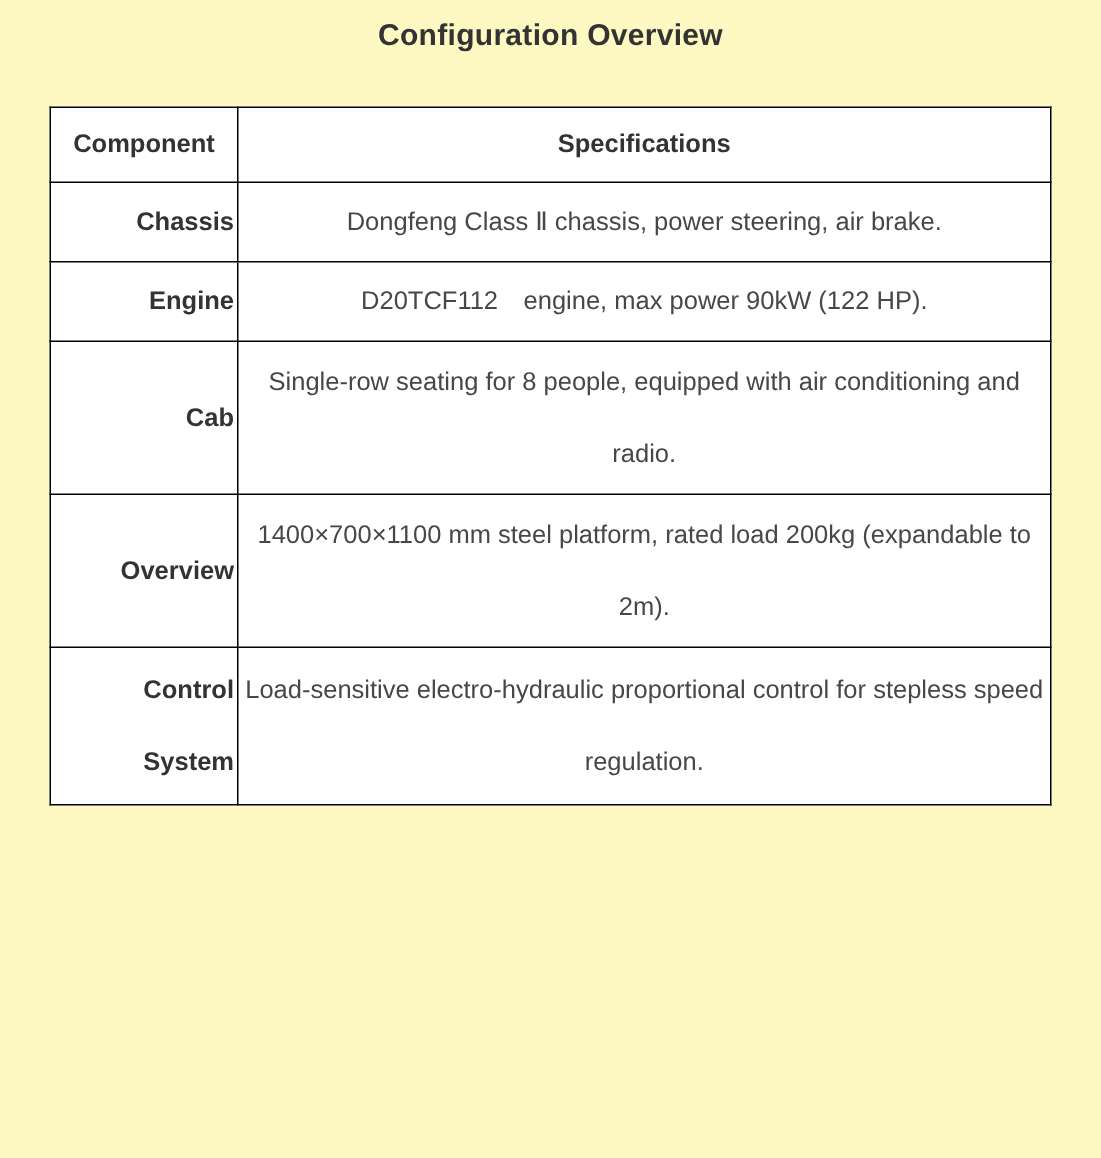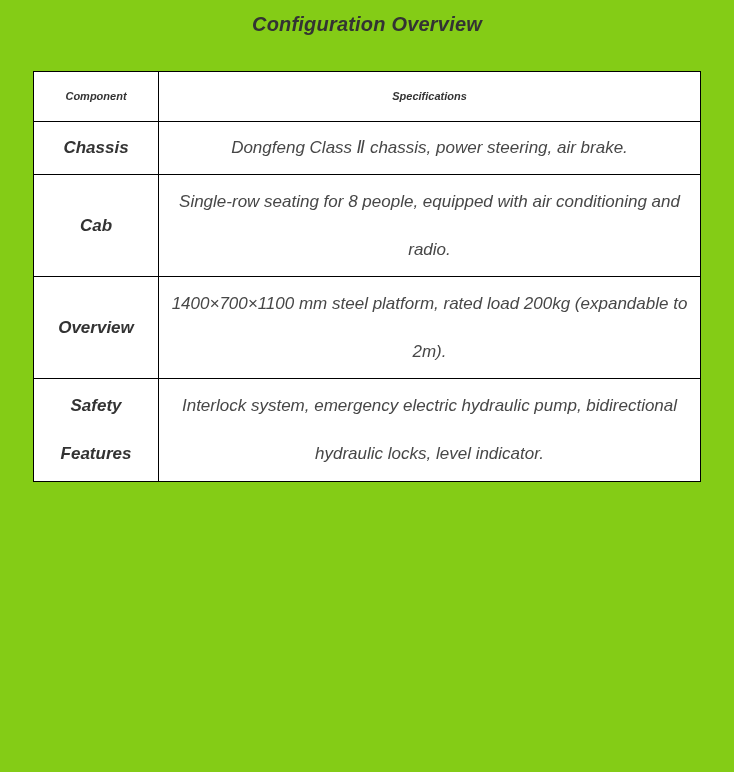--- a/index.html
+++ b/index.html
@@ -5,23 +5,22 @@
   html, body {
     margin: 0;
     padding: 0;
     background: #ffffff;
     width: 734px;
     font-family: "Liberation Sans", "DejaVu Sans", sans-serif;
   }
   .page {
     width: 734px;
     height: 772px;
-    background: #84cc16;
+    background: #fef9c3;
     overflow: hidden;
-    font-style: italic;
   }
   .page-title {
     margin: 13px 0 0 0;
     text-align: center;
     font-size: 20px;
     font-weight: 700;
     color: #333333;
     letter-spacing: 0.2px;
   }
   table.config-table {
@@ -36,33 +35,34 @@
     border: 1px solid #000000;
     text-align: center;
     vertical-align: middle;
     padding: 0 2px;
     overflow: hidden;
   }
   .config-table col.col-component { width: 125px; }
   .config-table col.col-spec { width: 542px; }
   .config-table thead tr { height: 50px; }
   .config-table th {
-    font-size: 11px;
+    font-size: 17px;
     font-weight: 700;
     color: #333333;
     line-height: 1.2;
   }
   .config-table td {
     font-size: 17px;
     color: #474747;
     line-height: 48px;
   }
   .config-table td.comp-cell {
     font-weight: 700;
     color: #333333;
+    text-align: right;
   }
   
   .config-table tbody tr.r-single { height: 53px; }
   .config-table tbody tr.r-double { height: 102px; }
   .config-table tbody tr.r-double-b { height: 103px; }
   .config-table tbody tr.r-double-c { height: 105px; }
 </style>
 </head>
 <body>
 
@@ -79,28 +79,32 @@
       <tr>
         <th>Component</th>
         <th>Specifications</th>
       </tr>
     </thead>
     <tbody>
       <tr class="r-single">
         <td class="comp-cell">Chassis</td>
         <td>Dongfeng Class Ⅱ chassis, power steering, air brake.</td>
       </tr>
+      <tr class="r-single">
+        <td class="comp-cell">Engine</td>
+        <td>D20TCF112　engine, max power 90kW (122 HP).</td>
+      </tr>
       <tr class="r-double">
         <td class="comp-cell">Cab</td>
         <td>Single-row seating for 8 people, equipped with air conditioning and radio.</td>
       </tr>
       <tr class="r-double">
         <td class="comp-cell">Overview</td>
         <td>1400×700×1100 mm steel platform, rated load 200kg (expandable to 2m).</td>
       </tr>
-      <tr class="r-double-b">
-        <td class="comp-cell">Safety Features</td>
-        <td>Interlock system, emergency electric hydraulic pump, bidirectional hydraulic locks, level indicator.</td>
+      <tr class="r-double-c">
+        <td class="comp-cell">Control System</td>
+        <td>Load-sensitive electro-hydraulic proportional control for stepless speed regulation.</td>
       </tr>
     </tbody>
   </table>
 
 </div>
 
 </body></html>

